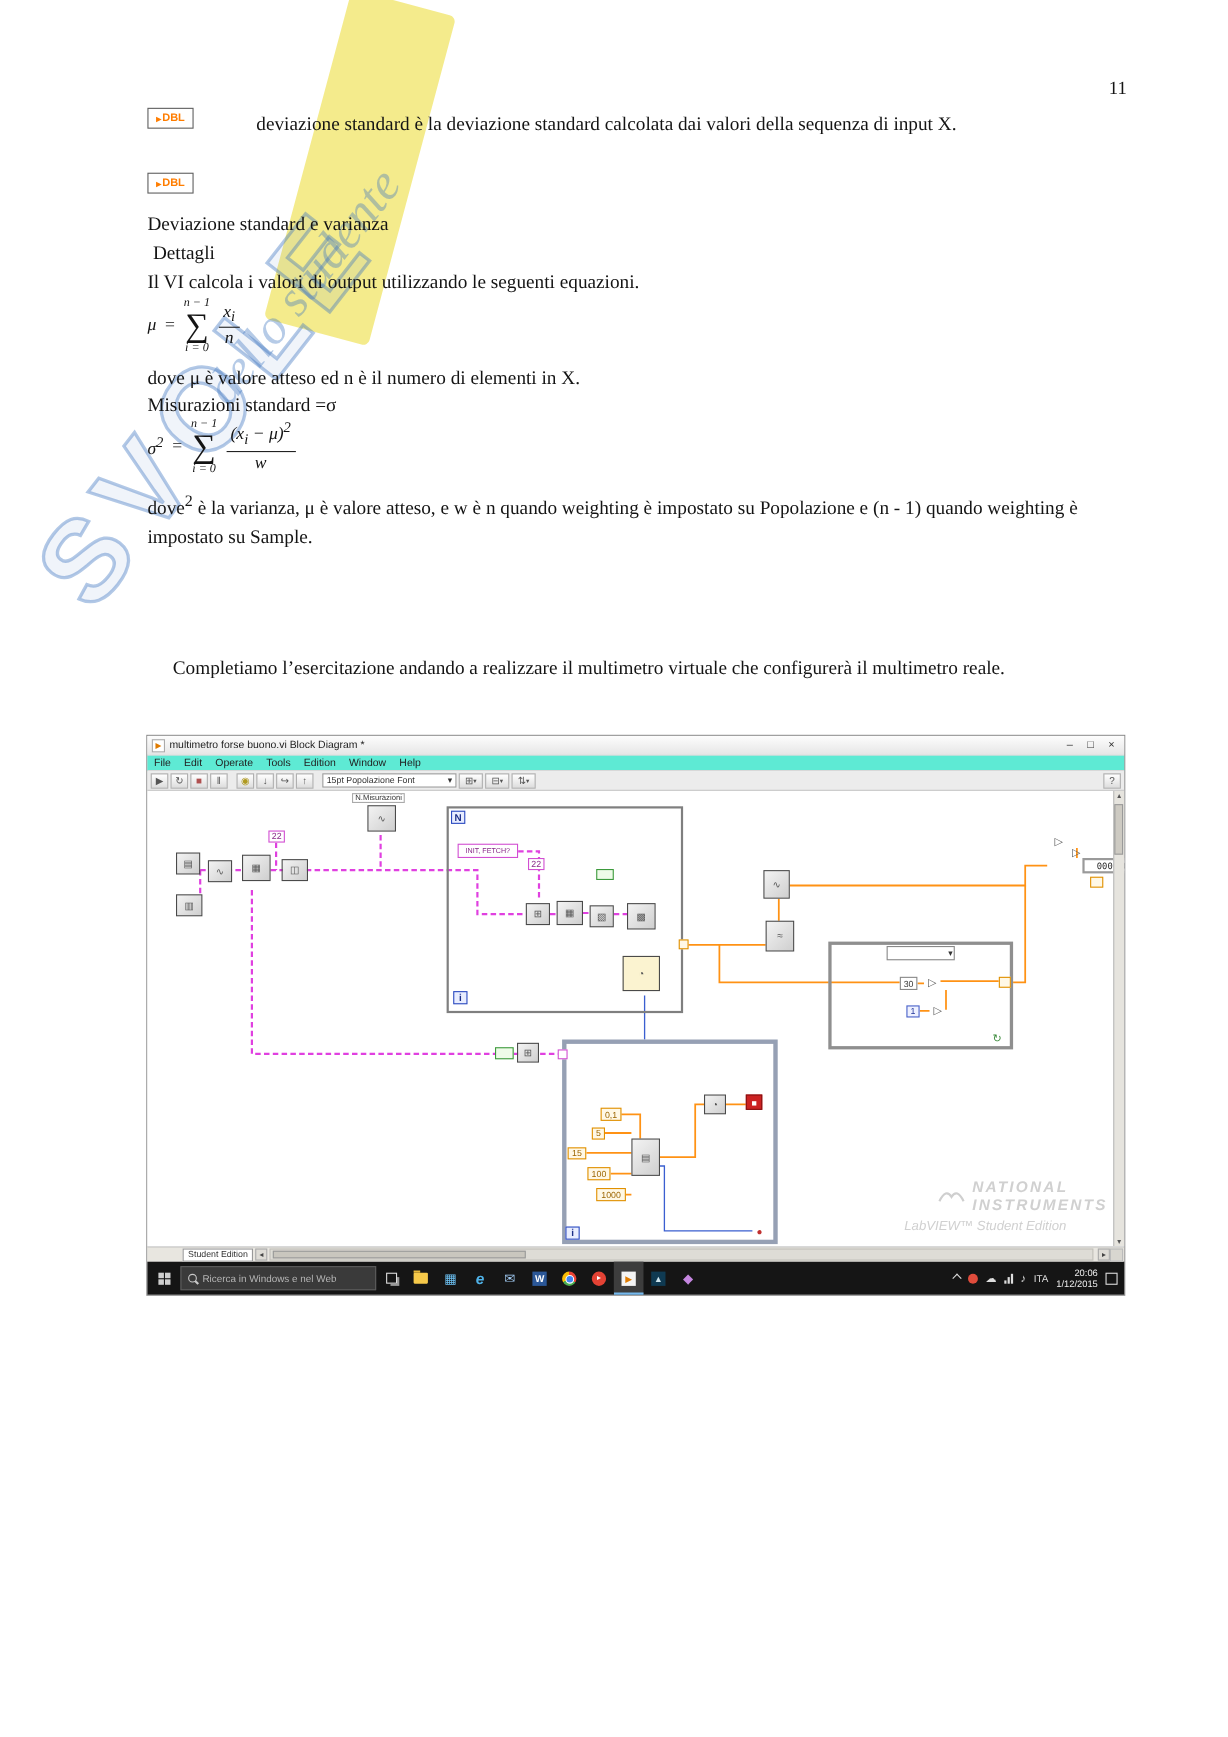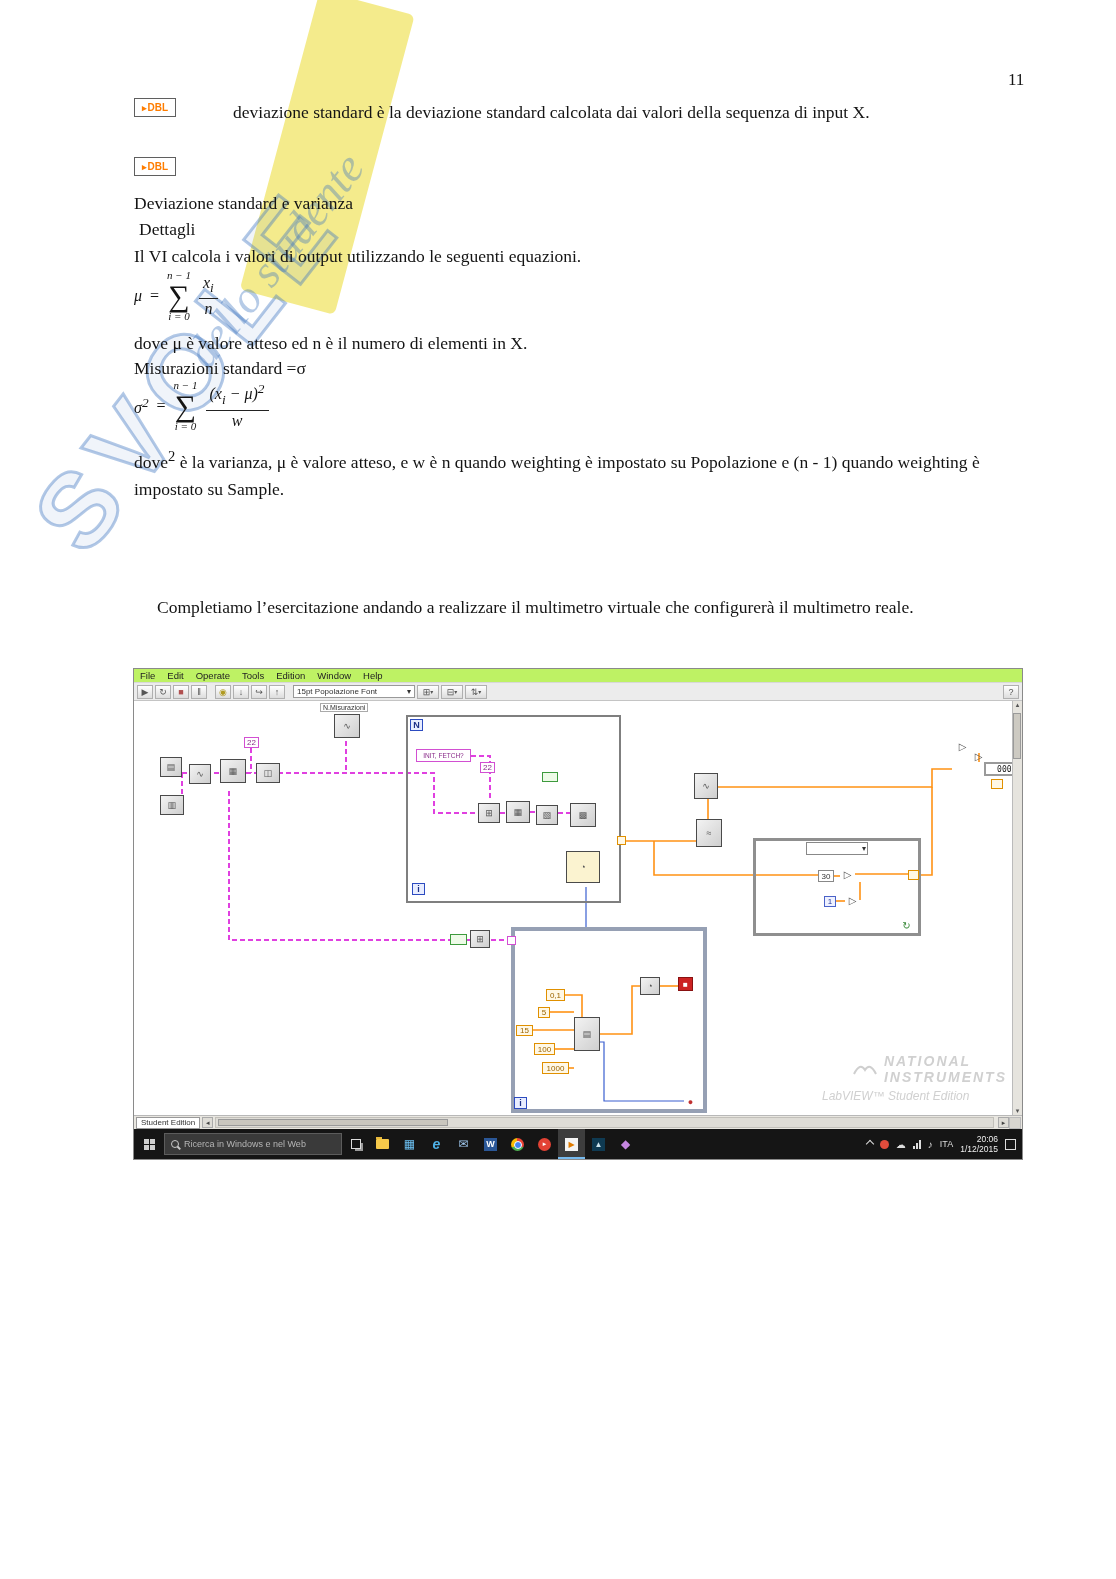--- a/index.html
+++ b/index.html
@@ -37,21 +37,21 @@
 
   
   .lv { position:absolute; left:133px; top:668px; width:890px; z-index:3;
         font-family:"Liberation Sans",sans-serif; border:1px solid #8a8a8a; background:#fff; }
   .lv-title { height:18px; background:linear-gradient(#fdfdfd,#e6e6e6); display:flex; align-items:center;
               padding:0 4px; gap:4px; font-size:9.5px; color:#222; border-bottom:1px solid #cfcfcf; }
   .vi-ico { width:12px; height:12px; border:1px solid #aaa; background:#fff; color:#e07b00;
             font-size:7px; display:flex; align-items:center; justify-content:center; flex:none; }
   .spacer { flex:1; }
   .winbtn { width:15px; text-align:center; font-size:10px; color:#333; }
-  .lv-menu { height:14px; display:flex; align-items:center; background:#bef264;
+  .lv-menu { height:14px; display:flex; align-items:center; background:#5eead4;
              border-bottom:1px solid #d8d8d8; font-size:9.5px; color:#222; }
   .lv-menu span { padding:0 6px; }
   .lv-tools { height:18px; display:flex; align-items:center; gap:2px; background:#ececec;
               border-bottom:1px solid #c4c4c4; padding:0 3px; }
   .tbtn { width:16px; height:14px; border:1px solid #b0b0b0; background:linear-gradient(#fff,#ddd);
           font-size:9px; display:flex; align-items:center; justify-content:center; color:#555; flex:none; }
   .tsep { width:4px; }
   .fontsel { width:122px; height:13px; border:1px solid #999; background:#fff; font-size:8px;
              display:flex; align-items:center; justify-content:space-between; padding:0 3px; color:#333; flex:none; }
   .lv-canvas { position:relative; height:414px; background:#fff; overflow:hidden; }
@@ -78,21 +78,21 @@
   .indic { border:2px solid #9a9a9a; background:#fff; font-size:8px;
            font-family:"DejaVu Sans Mono",monospace; display:flex; align-items:center;
            justify-content:flex-end; padding:0 2px; color:#222;margin-left:32px; }
   .ni-wm { position:absolute; z-index:0; color:#d0d0d0; font-style:italic; font-weight:bold; }
   .lv-vscroll { position:absolute; right:0; top:0; bottom:0; width:10px; background:#e6e4de;
                 border-left:1px solid #bbb; z-index:4; display:flex; flex-direction:column;
                 justify-content:space-between; align-items:center; font-size:7px; color:#555; }
   .vthumb { position:absolute; right:1px; top:12px; width:8px; height:46px; background:#cdcac2;
             border:1px solid #9a9a9a; z-index:5; }
   .lv-status { height:14px; display:flex; align-items:center; background:#e8e6e0;
-               border-top:1px solid #b8b8b8; font-size:8px; }
+               border-top:1px solid #b8b8b8; font-size:8px;padding-left:30px; }
   .sedit { height:12px; border:1px solid #999; background:#fff; display:flex; align-items:center;
            padding:0 4px; margin-left:2px; color:#333; }
   .sarrow { width:11px; height:11px; border:1px solid #aaa; background:#dedcd6; display:flex;
             align-items:center; justify-content:center; font-size:7px; color:#444; flex:none; margin-left:2px;}
   .hscroll { flex:1; height:11px; background:#dedcd6; margin:0 2px; position:relative;
              border:1px solid #c2c0ba; }
   .hthumb { position:absolute; left:2px; top:1px; width:230px; height:7px; background:#c9c6be;
             border:1px solid #999; }
   .corner { width:12px; height:12px; background:#d8d6d0; border:1px solid #bbb; margin-right:1px; flex:none; }
 
@@ -191,20 +191,28 @@
   </div>
 
   <div class="t" style="left:134px;top:443px;width:895px;">
     <span>dove</span><sup>2</sup><span> è la varianza, μ è valore atteso, e w è n quando weighting è impostato su Popolazione e (n - 1) quando weighting è impostato su Sample.</span>
   </div>
 
   <div class="t" style="left:134px;top:594px;width:830px;margin-left:23px;">Completiamo l’esercitazione andando a realizzare il multimetro virtuale che configurerà il multimetro reale.</div>
 
   <div class="lv">
 
+    <div class="lv-title">
+      <span class="vi-ico">▶</span>
+      <span>multimetro forse buono.vi Block Diagram *</span>
+      <span class="spacer"></span>
+      <span class="winbtn">–</span>
+      <span class="winbtn">□</span>
+      <span class="winbtn">×</span>
+    </div>
 
     <div class="lv-menu">
       <span>File</span>
       <span>Edit</span>
       <span>Operate</span>
       <span>Tools</span>
       <span>Edition</span>
       <span>Window</span>
       <span>Help</span>
     </div>

